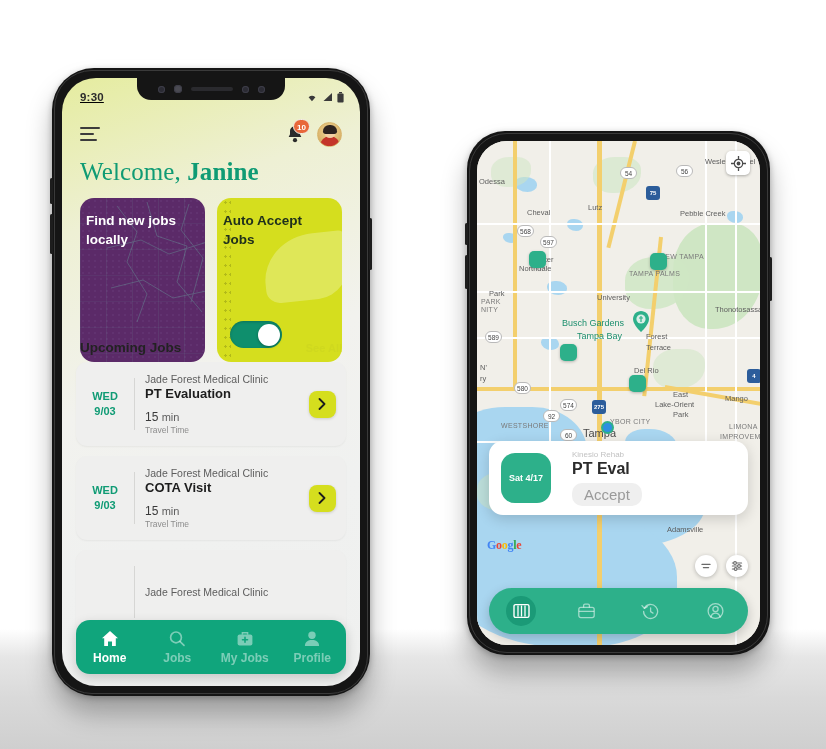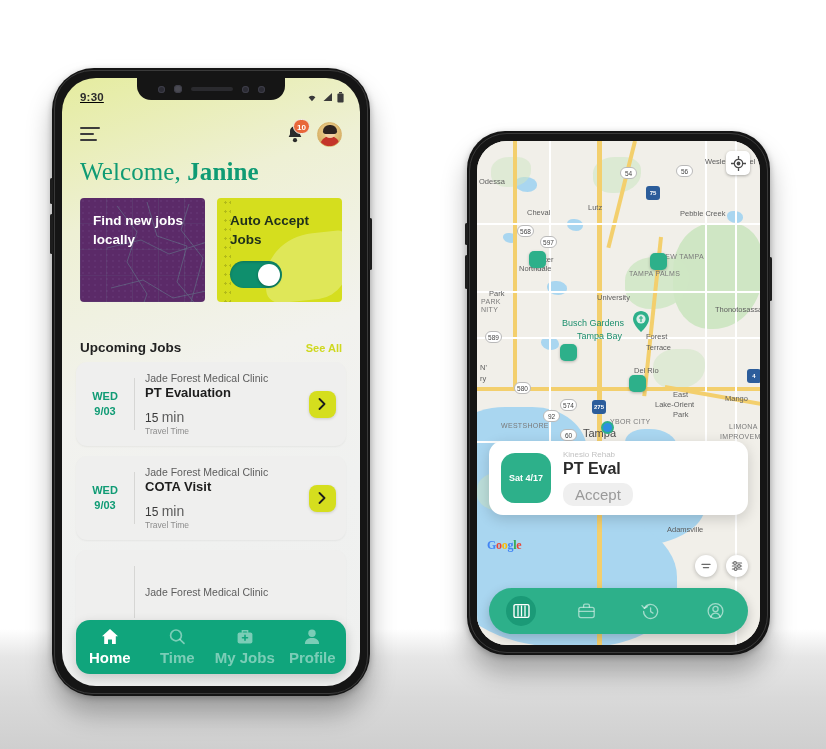--- a/index.html
+++ b/index.html
@@ -104,21 +104,21 @@
   
   .welcome {
     position:absolute; top:80px; left:18px;
     font-family:"Liberation Serif", serif;
     font-size:25px; color:#0f9b74; letter-spacing:.1px;
   }
   .welcome b { font-weight:bold; }
 
   
   .promos { position:absolute; top:120px; left:18px; right:18px; display:flex; gap:12px; }
-  .promo { flex:1; height:104px; border-radius:4px; position:relative; overflow:hidden; padding:14px 13px; }
+  .promo { flex:1; height:164px; border-radius:14px; position:relative; overflow:hidden; padding:14px 6px; }
   .promo-purple { background:#5b2a68; }
   .promo-purple .pattern {
     position:absolute; inset:0; opacity:.55;
     background-image:
       linear-gradient(90deg, rgba(120,200,180,.18) 1px, transparent 1px),
       linear-gradient(0deg, rgba(120,200,180,.12) 1px, transparent 1px),
       radial-gradient(circle, rgba(200,200,255,.10) .8px, transparent 1px);
     background-size: 26px 26px, 26px 26px, 6px 6px;
   }
   .promo-purple .roads {
@@ -181,42 +181,42 @@
   }
   .job-date {
     width:58px; flex:0 0 58px; text-align:center;
     color:#0f9b74; font-size:11px; font-weight:bold; line-height:1.35;
   }
   .job-divider { width:1px; align-self:stretch; margin:16px 10px 16px 0; background:#d6d6d4; }
   .job-main { flex:1; min-width:0; }
   .job-clinic { font-size:10.5px; color:#5d5d5d; margin-bottom:1px; }
   .job-title { font-size:13px; font-weight:bold; color:#1d1d1d; margin-bottom:9px; }
   .job-travel-val { font-size:12px; color:#3a3a3a; }
-  .job-travel-val small { font-size:14px; color:#5d5d5d; }
+  .job-travel-val small { font-size:11px; color:#5d5d5d; }
   .job-travel-lbl { font-size:8.5px; color:#8c8c8c; margin-top:1px; }
   .job-go {
     width:27px; height:27px; border-radius:8px; background:#d5de1e;
     display:flex; align-items:center; justify-content:center;
     color:#1d1d1d; font-size:13px; font-weight:bold; cursor:pointer;
     box-shadow:0 1px 3px rgba(0,0,0,.15);
   }
   .jobcard.partial { height:84px; overflow:hidden; }
 
   
   .bottomnav {
     position:absolute; left:14px; right:14px; bottom:12px; height:54px;
     background:#10a57c; border-radius:14px;
     display:flex; align-items:center; z-index:6;
     box-shadow:0 4px 12px rgba(0,0,0,.18);
   }
   .bottomnav .item {
     flex:1; display:flex; flex-direction:column; align-items:center; gap:4px;
     cursor:pointer;
   }
-  .bottomnav .item .lbl { font-size:15px; font-weight:bold; color:rgba(255,255,255,.45); }
+  .bottomnav .item .lbl { font-size:12px; font-weight:bold; color:rgba(255,255,255,.45); }
   .bottomnav .item.active .lbl { color:#fff; }
   .bottomnav .item svg { display:block; }
 
   
   #phone-right { left:467px; top:131px; width:303px; height:524px; border-radius:38px; }
   #screen-right { left:10px; top:10px; width:283px; height:504px; border-radius:30px; background:#e8e6e0; }
 
   .map { position:absolute; inset:0; }
   .map-base{
     position:absolute; inset:0;
@@ -288,21 +288,21 @@
     position:absolute; left:12px; right:12px; top:300px;
     background:#fff; border-radius:14px; height:74px;
     display:flex; align-items:center; padding:0 12px;
     box-shadow:0 4px 14px rgba(0,0,0,.16);
   }
   .sheet-date {
     width:50px; height:50px; flex:0 0 50px; border-radius:14px;
     background:#2db08a; color:#fff; font-size:9px; font-weight:bold;
     display:flex; align-items:center; justify-content:center;
   }
-  .sheet-body { margin-left:12px; }
+  .sheet-body { margin-left:21px; }
   .sheet-clinic { font-size:8px; color:#c2c2c2; margin-bottom:1px; }
   .sheet-title { font-size:16px; font-weight:bold; color:#2b2b2b; margin-bottom:5px; }
   .sheet-accept {
     display:inline-block; background:#efefef; color:#9a9a9a;
     font-size:15px; border-radius:10px; padding:3px 12px; cursor:pointer;
   }
 
   .bottomnav-map {
     position:absolute; left:12px; right:12px; bottom:11px; height:46px;
     background:#2db08a; border-radius:24px;
@@ -476,21 +476,21 @@
           <svg width="18" height="17" viewBox="0 0 18 17">
             <path d="M9 1 L17 8.2 h-2.2 V16 H11 v-4.6 H7 V16 H3.2 V8.2 H1 Z" fill="#ffffff"></path>
           </svg>
           <span class="lbl">Home</span>
         </div>
         <div class="item">
           <svg width="18" height="17" viewBox="0 0 18 17">
             <circle cx="8" cy="7.4" r="5.4" stroke="rgba(255,255,255,.45)" stroke-width="1.7" fill="none"></circle>
             <path d="M12.1 11.6 L16 15.4" stroke="rgba(255,255,255,.45)" stroke-width="1.7" stroke-linecap="round"></path>
           </svg>
-          <span class="lbl">Time</span>
+          <span class="lbl">Jobs</span>
         </div>
         <div class="item">
           <svg width="18" height="17" viewBox="0 0 18 17">
             <rect x="1.6" y="4.4" width="14.8" height="11" rx="2" fill="rgba(255,255,255,.45)"></rect>
             <path d="M6.4 4.4 V2.8 h5.2 v1.6" stroke="rgba(255,255,255,.45)" stroke-width="1.5" fill="none"></path>
             <path d="M9 7.3 v5 M6.5 9.8 h5" stroke="#10a57c" stroke-width="1.6" stroke-linecap="round"></path>
           </svg>
           <span class="lbl">My Jobs</span>
         </div>
         <div class="item">

